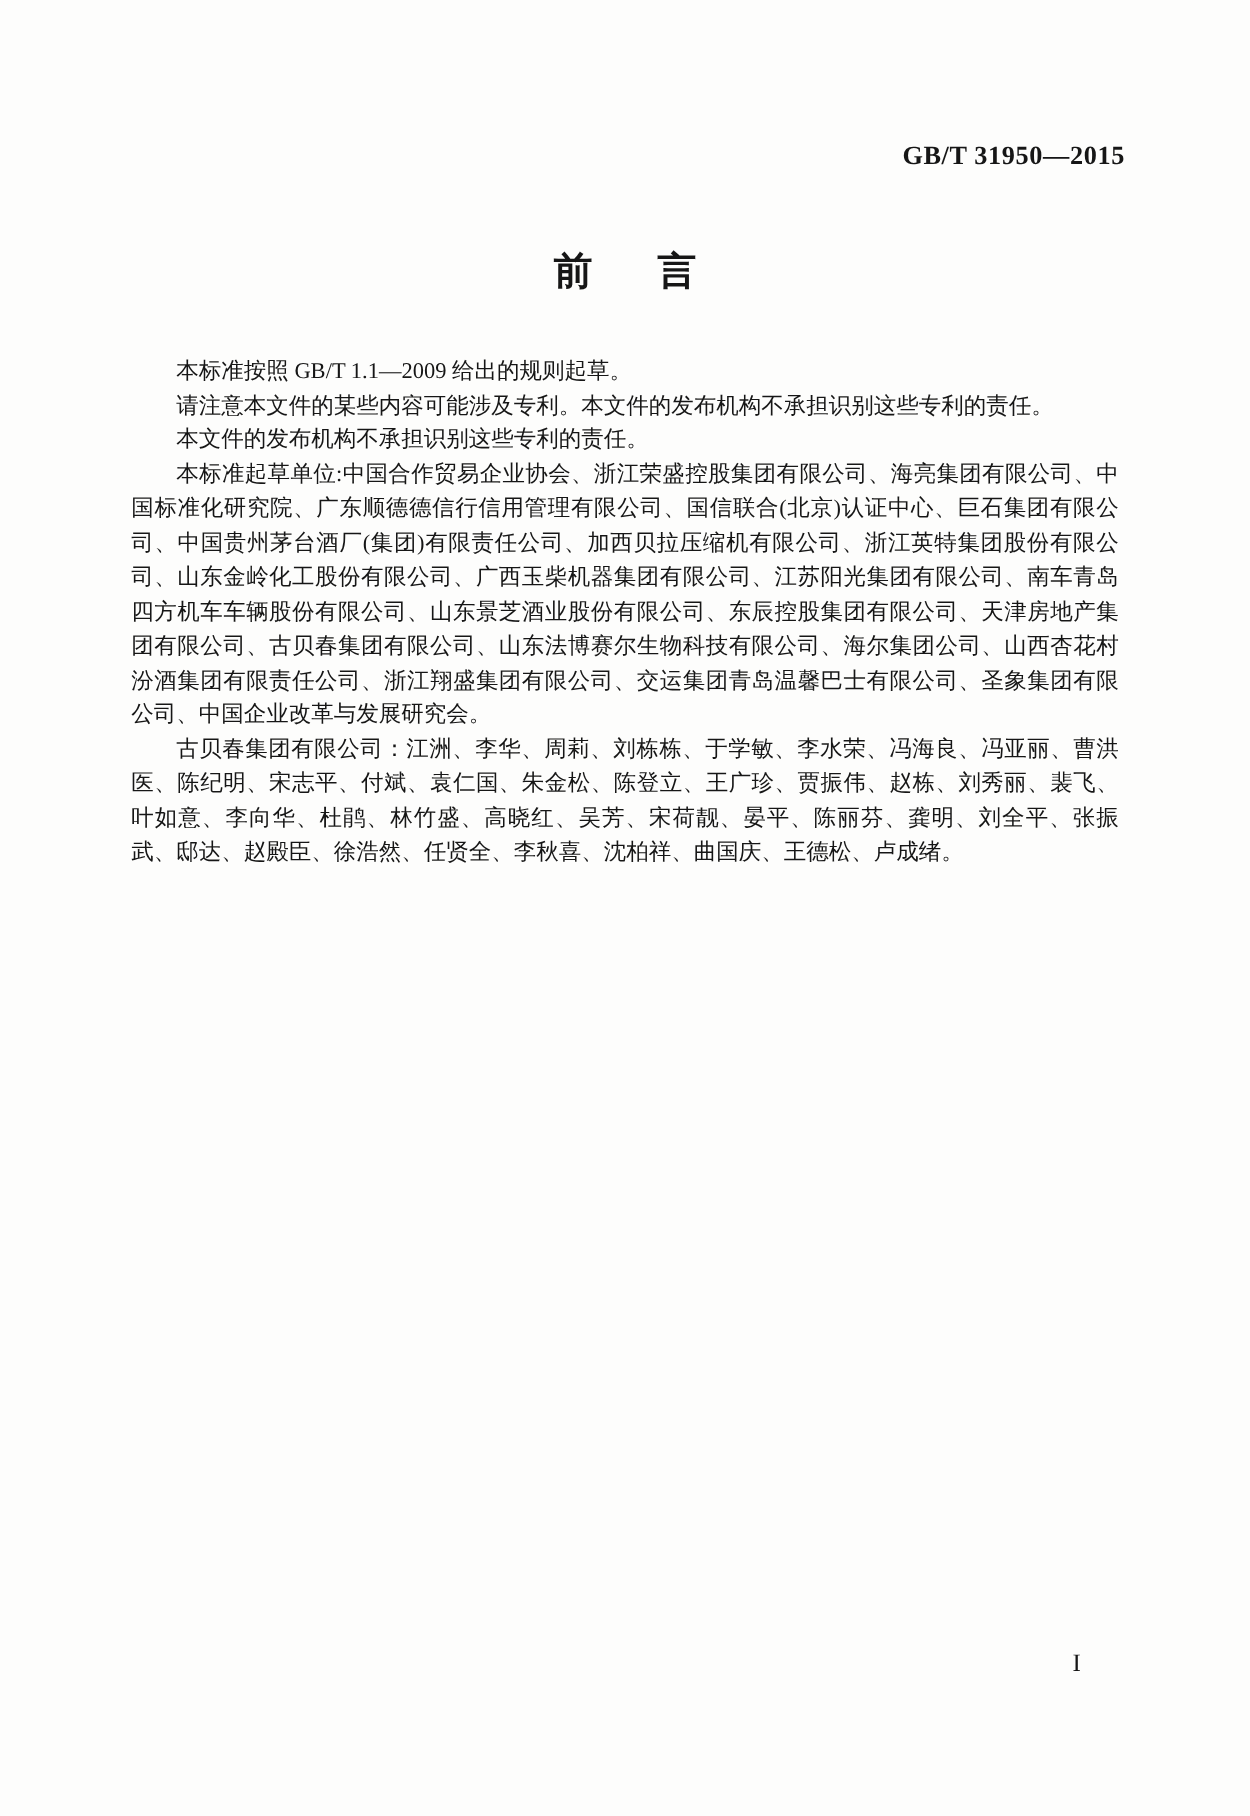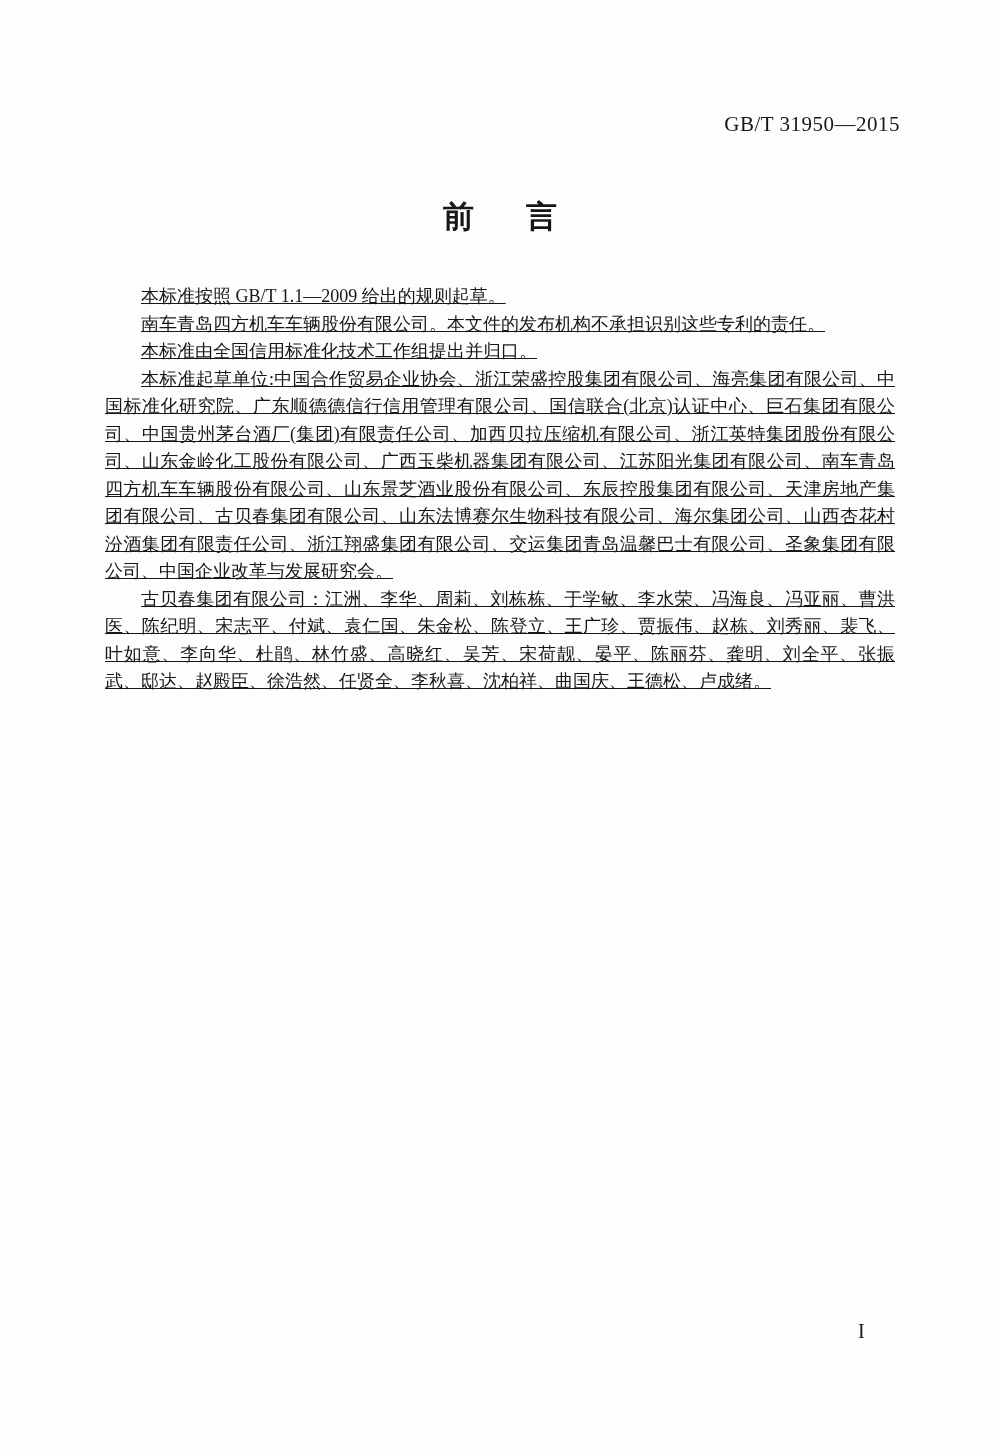--- a/index.html
+++ b/index.html
@@ -17,21 +17,21 @@
   }
   .page {
     position: absolute;
     inset: 0;
   }
   .doc-number {
     position: absolute;
     top: 112px;
     right: 100px;
     font-family: "Liberation Serif", "DejaVu Serif", serif;
-    font-weight: normal;
+    font-weight: bold;
     font-size: 21px;
     letter-spacing: 0.5px;
     white-space: nowrap;
   }
   .doc-title {
     position: absolute;
     top: 200px;
     left: 0;
     width: 100%;
     display: flex;
@@ -45,21 +45,20 @@
   }
   .foreword-body {
     position: absolute;
     top: 283px;
     left: 105px;
     width: 790px;
     font-size: 18px;
     line-height: 27.5px;
     text-align: justify;
     text-justify: inter-ideograph;
-    text-decoration: underline;
   }
   .foreword-body p {
     margin: 0;
     padding: 0;
     text-indent: 2em;
   }
   .page-number {
     position: absolute;
     top: 1320px;
     left: 858px;
@@ -74,21 +73,21 @@
 
   <div class="doc-number">GB/T 31950—2015</div>
 
   <div class="doc-title">
     <span>前</span>
     <span>言</span>
   </div>
 
   <div class="foreword-body">
     <p>本标准按照 GB/T 1.1—2009 给出的规则起草。</p>
-    <p>南车青岛四方机车车辆股份有限公司。本文件的发布机构不承担识别这些专利的责任。</p>
-    <p>本标准由全国信用标准化技术工作组提出并归口。</p>
+    <p>请注意本文件的某些内容可能涉及专利。本文件的发布机构不承担识别这些专利的责任。</p>
+    <p>本文件的发布机构不承担识别这些专利的责任。</p>
     <p>本标准起草单位:中国合作贸易企业协会、浙江荣盛控股集团有限公司、海亮集团有限公司、中国标准化研究院、广东顺德德信行信用管理有限公司、国信联合(北京)认证中心、巨石集团有限公司、中国贵州茅台酒厂(集团)有限责任公司、加西贝拉压缩机有限公司、浙江英特集团股份有限公司、山东金岭化工股份有限公司、广西玉柴机器集团有限公司、江苏阳光集团有限公司、南车青岛四方机车车辆股份有限公司、山东景芝酒业股份有限公司、东辰控股集团有限公司、天津房地产集团有限公司、古贝春集团有限公司、山东法博赛尔生物科技有限公司、海尔集团公司、山西杏花村汾酒集团有限责任公司、浙江翔盛集团有限公司、交运集团青岛温馨巴士有限公司、圣象集团有限公司、中国企业改革与发展研究会。</p>
     <p>古贝春集团有限公司：江洲、李华、周莉、刘栋栋、于学敏、李水荣、冯海良、冯亚丽、曹洪医、陈纪明、宋志平、付斌、袁仁国、朱金松、陈登立、王广珍、贾振伟、赵栋、刘秀丽、裴飞、叶如意、李向华、杜鹃、林竹盛、高晓红、吴芳、宋荷靓、晏平、陈丽芬、龚明、刘全平、张振武、邸达、赵殿臣、徐浩然、任贤全、李秋喜、沈柏祥、曲国庆、王德松、卢成绪。</p>
   </div>
 
   <div class="page-number">I</div>
 
 </div>
 
 </body></html>

